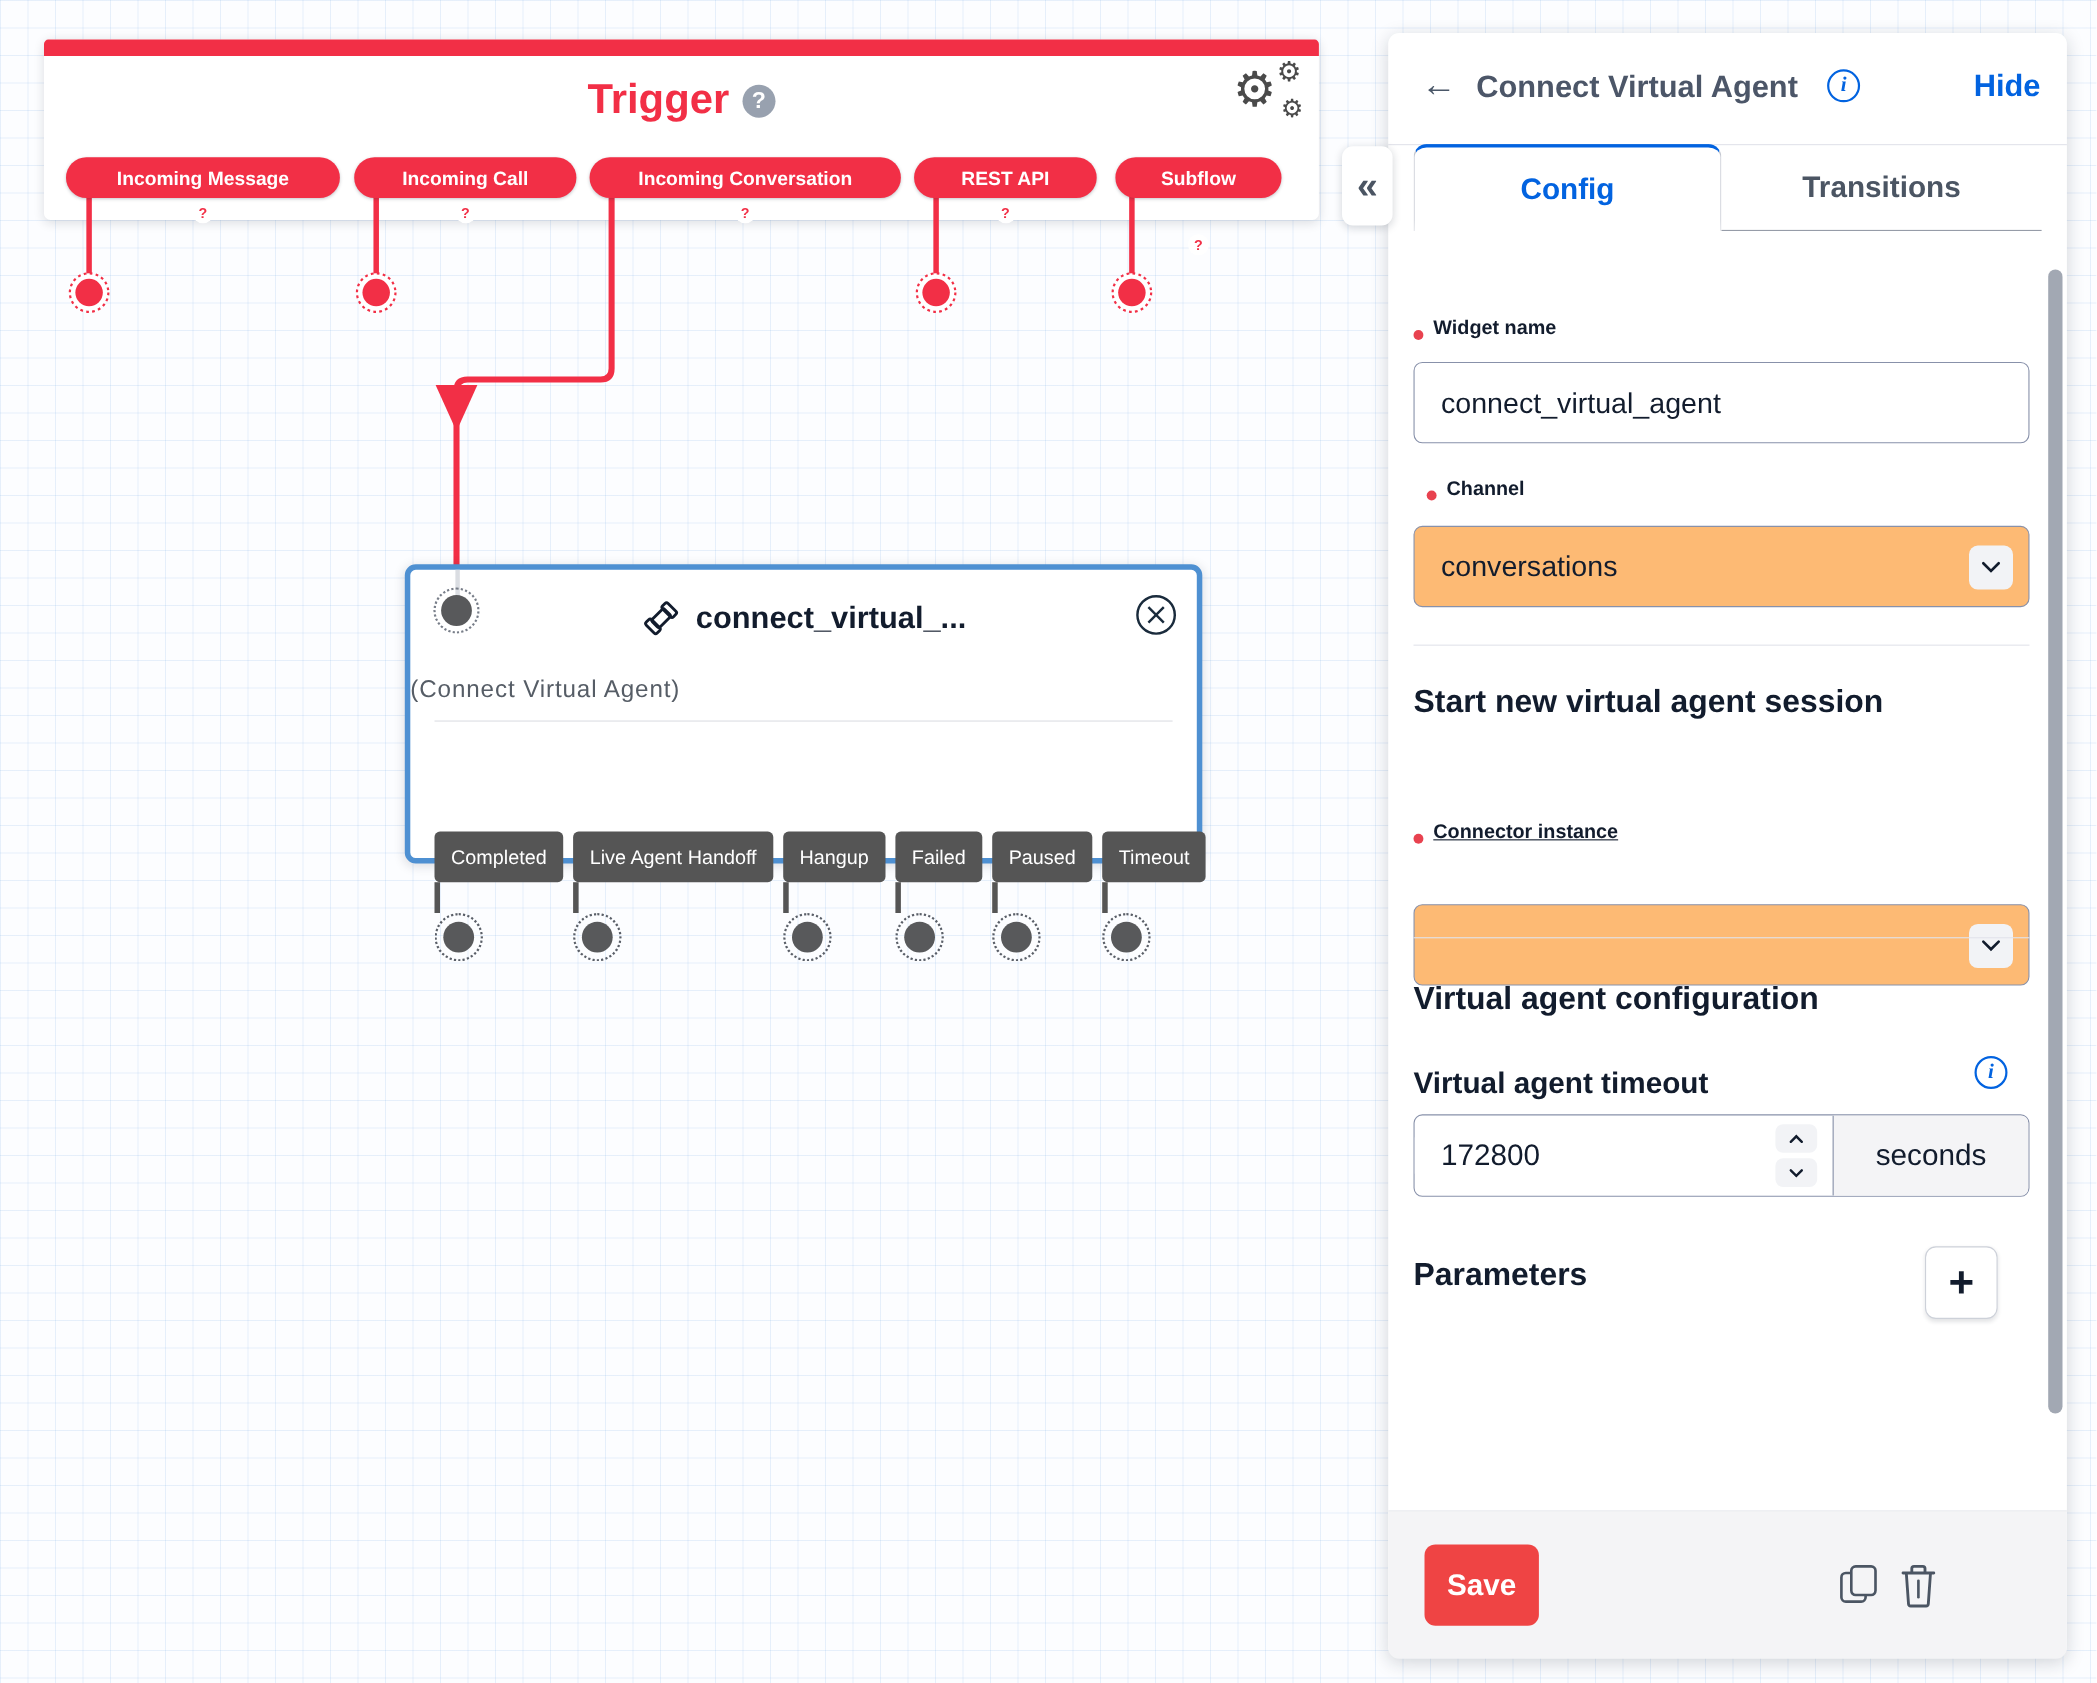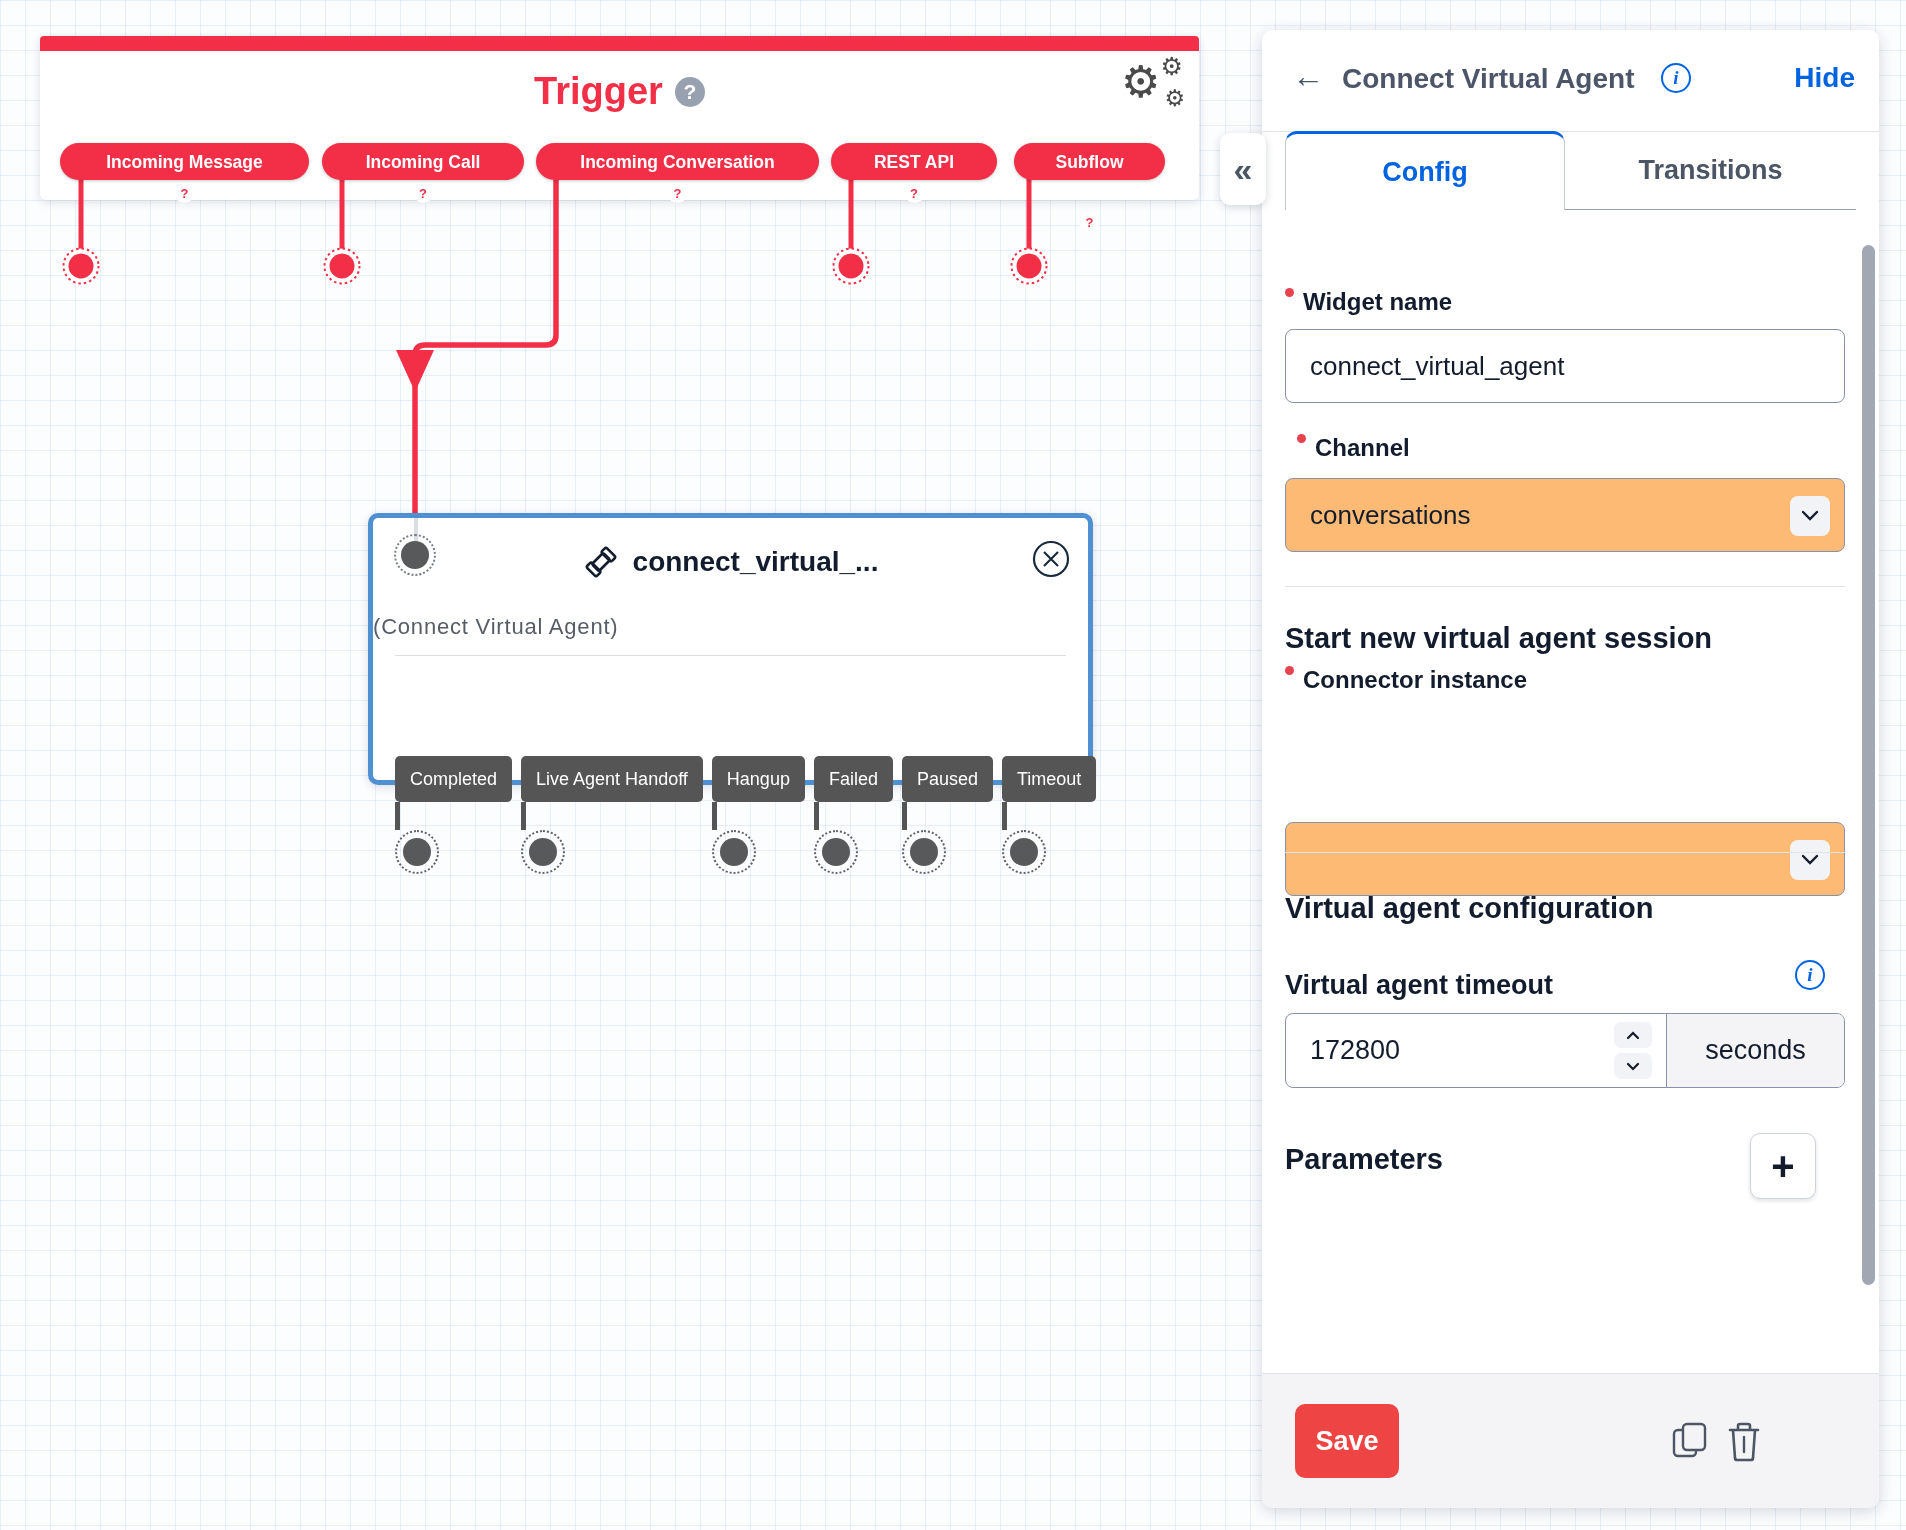--- a/index.html
+++ b/index.html
@@ -73,21 +73,21 @@
   .hdr-info{position:absolute;left:399px;top:33px;}
   .hide-link{position:absolute;right:24px;top:32px;font-size:28px;font-weight:bold;color:#0263E0;cursor:pointer;}
 
   .tabbar{position:absolute;left:0;top:101px;right:0;height:79px;display:flex;padding:0 23px;box-sizing:border-box;}
   .tab-active{width:280px;border:1px solid #C3C7D0;border-top:3px solid #0263E0;border-bottom:none;
     border-radius:12px 12px 0 0;display:flex;align-items:center;justify-content:center;
     font-size:27px;font-weight:bold;color:#0263E0;background:#fff;box-sizing:border-box;}
   .tab-inactive{flex:1;border-bottom:1px solid #969CA8;display:flex;align-items:center;justify-content:center;
     font-size:27px;font-weight:bold;color:#4B5563;}
   .abs{position:absolute;}
-  .field-label{font-size:24px;font-weight:bold;color:#121C2D;display:flex;align-items:flex-start;gap:9px;}
+  .field-label{font-size:18px;font-weight:bold;color:#121C2D;display:flex;align-items:flex-end;gap:9px;}
   .req-dot{width:9px;height:9px;border-radius:50%;background:#E8424F;flex:none;}
   .tw-input{width:560px;height:74px;border:1px solid #8891AA;border-radius:8px;box-sizing:border-box;
     font-size:26px;color:#121C2D;padding:0 24px;font-family:"Liberation Sans",sans-serif;background:#fff;}
   .tw-select{width:560px;height:74px;border:1px solid #8891AA;border-radius:8px;box-sizing:border-box;background:#fdba74;
     display:flex;align-items:center;font-size:26px;color:#121C2D;padding:0 16px 0 24px;cursor:pointer;position:relative;}
   .sel-chevron{position:absolute;right:14px;top:17px;width:40px;height:40px;border-radius:8px;background:#F2F3F6;
     display:flex;align-items:center;justify-content:center;}
   .divider{height:1px;background:#E1E3EA;width:560px;}
   .section-h{font-size:29px;font-weight:bold;color:#121C2D;}
   .sub-label{font-size:27px;font-weight:bold;color:#121C2D;}
@@ -287,21 +287,21 @@
         <svg width="18" height="12" viewBox="0 0 18 12">
             <path d="M2 2 L9 9 L16 2" fill="none" stroke="#121C2D" stroke-width="2.4" stroke-linecap="round"></path>
           </svg>
       </span>
     </div>
 
     <div class="abs divider" style="left:23px;top:556px;"></div>
 
     <div class="abs section-h" style="left:23px;top:592px;">Start new virtual agent session</div>
 
-    <div class="abs field-label" style="left:23px;top:636px;">
+    <div class="abs field-label" style="left:23px;top:716px;text-decoration:underline;">
       <span class="req-dot"></span>
       <span>Connector instance</span>
     </div>
     <div class="abs tw-select" style="left:23px;top:718px;">
       <span></span>
       <span class="sel-chevron">
         <svg width="18" height="12" viewBox="0 0 18 12">
             <path d="M2 2 L9 9 L16 2" fill="none" stroke="#121C2D" stroke-width="2.4" stroke-linecap="round"></path>
           </svg>
       </span>

